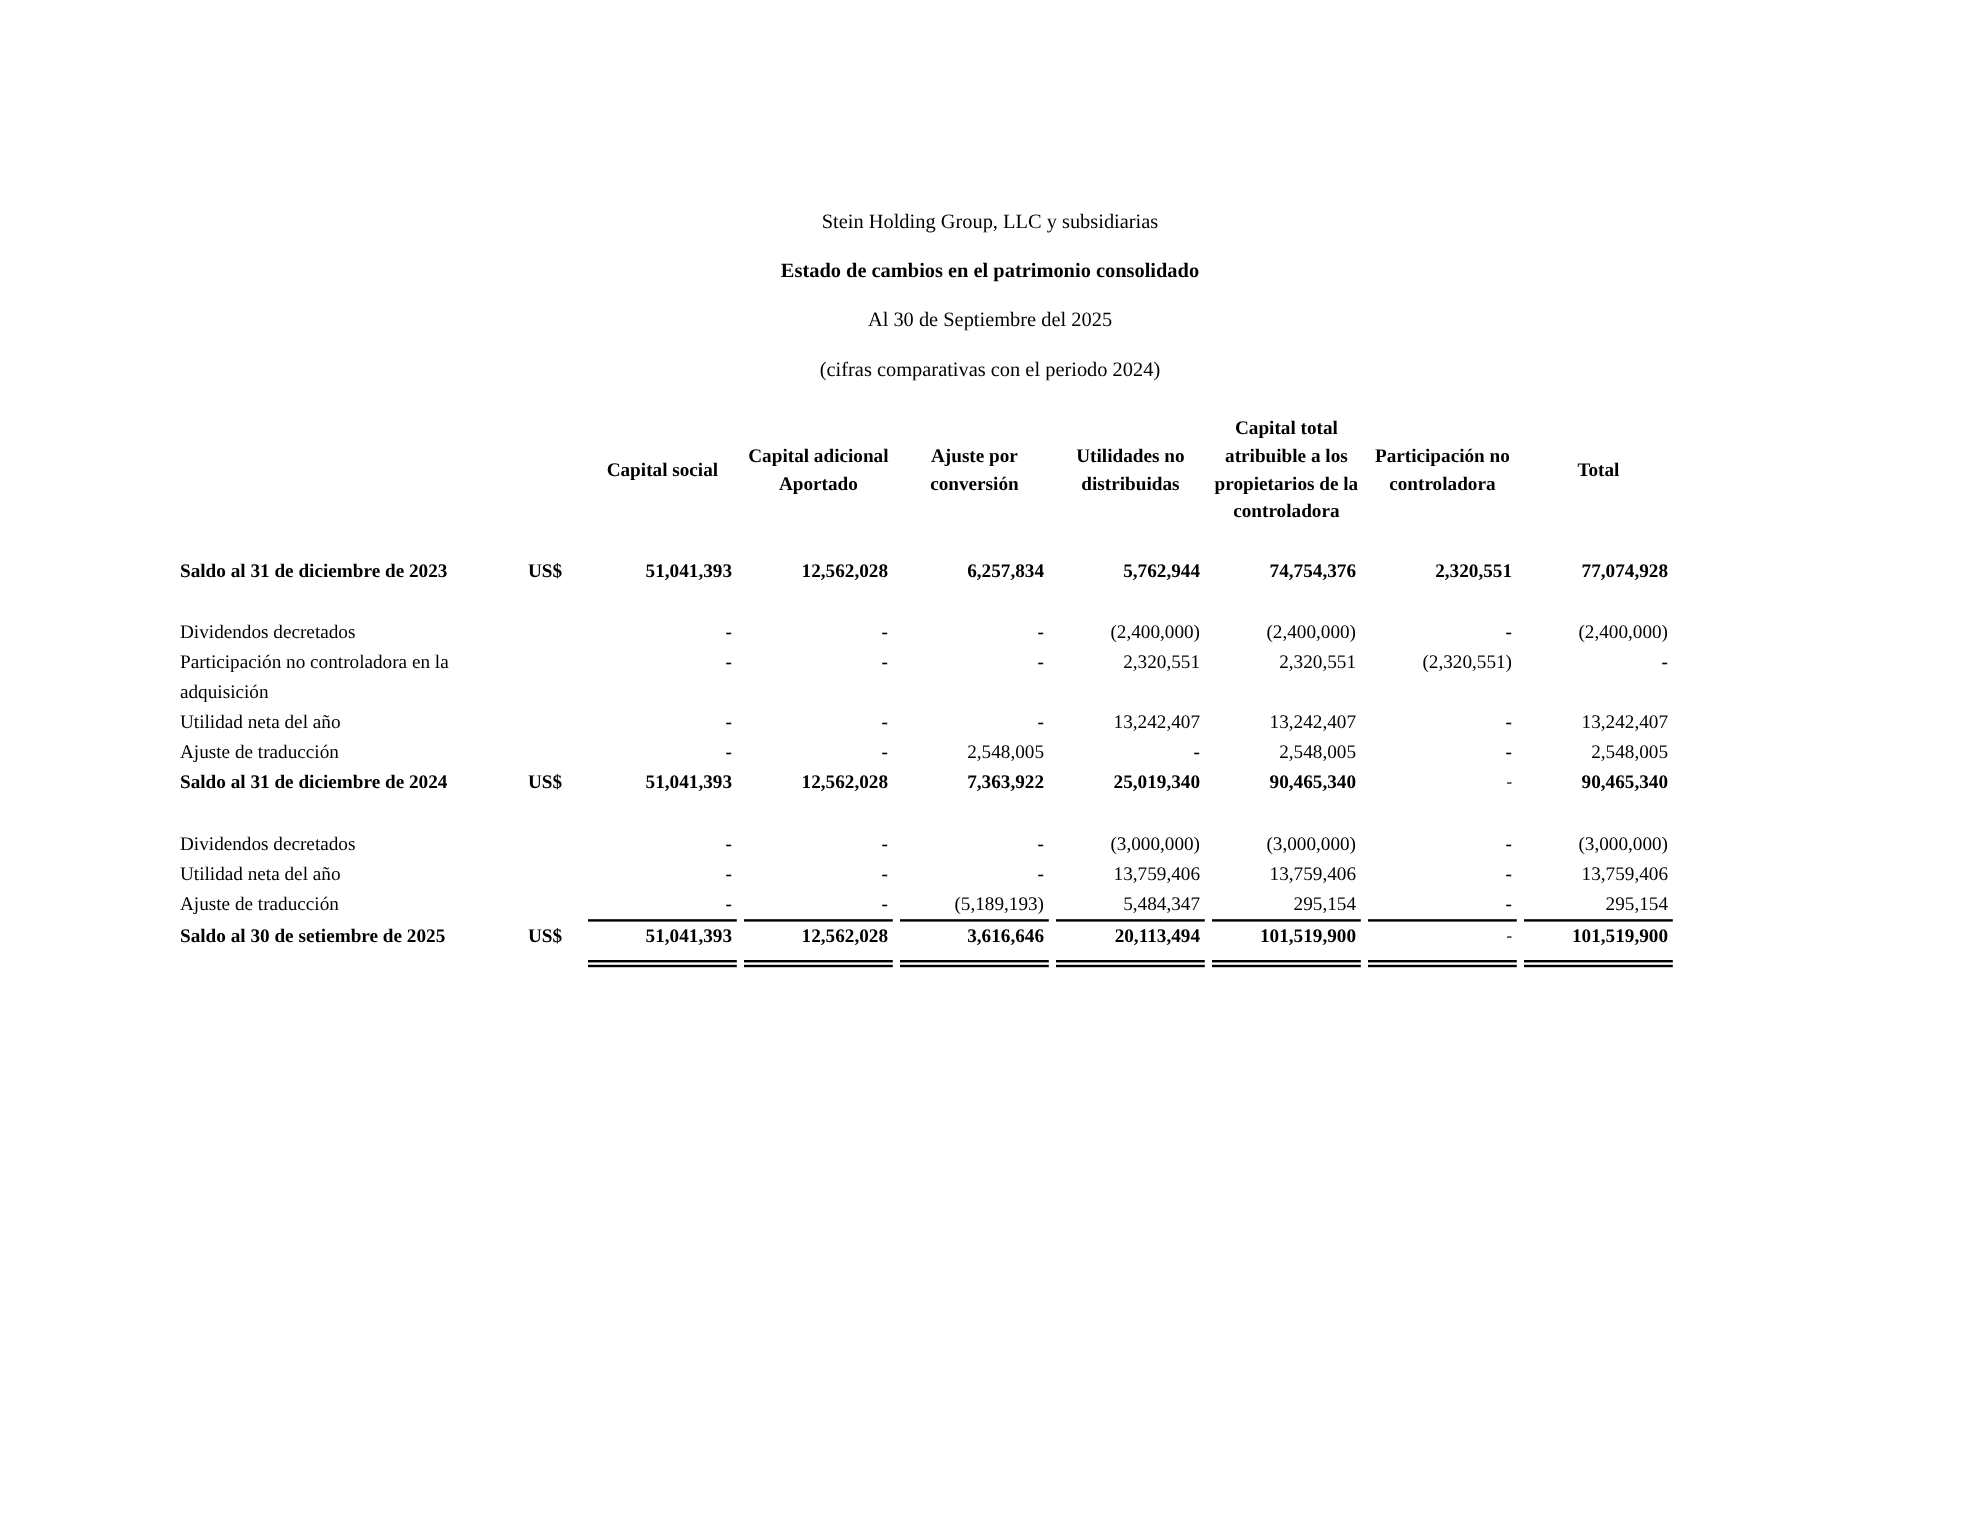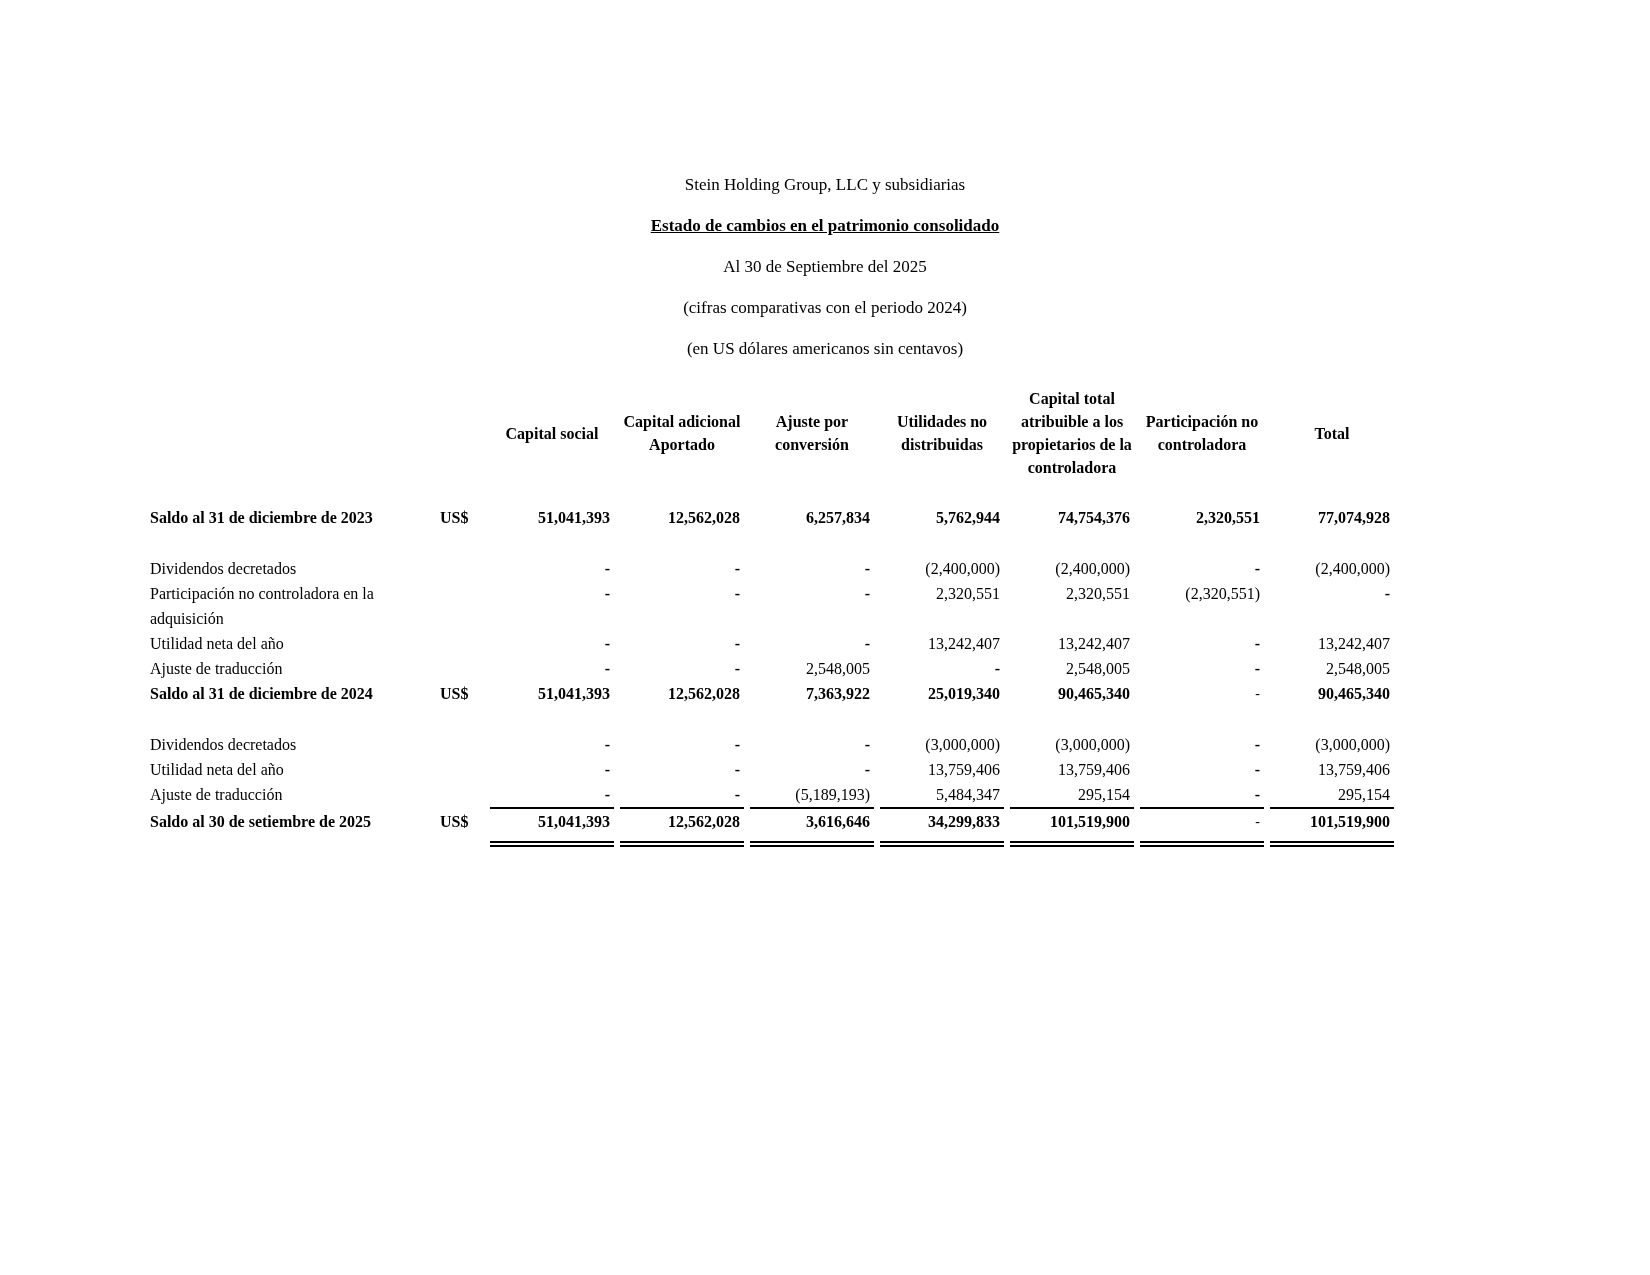--- a/index.html
+++ b/index.html
@@ -23,21 +23,20 @@
     width: 1100px;
     margin: 0 auto;
   }
   .doc-header p {
     margin: 16px;
     line-height: 25px;
     font-size: 17px;
   }
   .doc-header .title-bold {
     font-weight: bold;
-    text-decoration: underline;
   }
   table.equity-table {
     border-collapse: separate;
     border-spacing: 6px 0;
     margin-left: 144px;
     margin-top: 26px;
     table-layout: fixed;
   }
   .equity-table th, .equity-table td {
     padding: 0;
@@ -97,21 +96,20 @@
 </head>
 <body>
 
 <div class="page">
 
   <div class="doc-header">
     <p>Stein Holding Group, LLC y subsidiarias</p>
     <p class="title-bold">Estado de cambios en el patrimonio consolidado</p>
     <p>Al 30 de Septiembre del 2025</p>
     <p>(cifras comparativas con el periodo 2024)</p>
-    <p>(en US dólares americanos sin centavos)</p>
   </div>
 
   <table class="equity-table">
     <thead>
       <tr>
         <th class="col-label"></th>
         <th class="col-cur"></th>
         <th class="col-num">Capital social</th>
         <th class="col-num">Capital adicional Aportado</th>
         <th class="col-num">Ajuste por conversión</th>
@@ -229,21 +227,21 @@
           <td class="num">295,154</td>
           <td class="num dash">-</td>
           <td class="num">295,154</td>
         </tr>
         <tr class="total ul-double">
           <td class="label">Saldo al 30 de setiembre de 2025</td>
           <td class="cur">US$</td>
           <td class="num">51,041,393</td>
           <td class="num">12,562,028</td>
           <td class="num">3,616,646</td>
-          <td class="num">34,299,833</td>
+          <td class="num">20,113,494</td>
           <td class="num">101,519,900</td>
           <td class="num dash-light">-</td>
           <td class="num">101,519,900</td>
         </tr>
       </tbody>
   </table>
 
 </div>
 
 </body></html>

